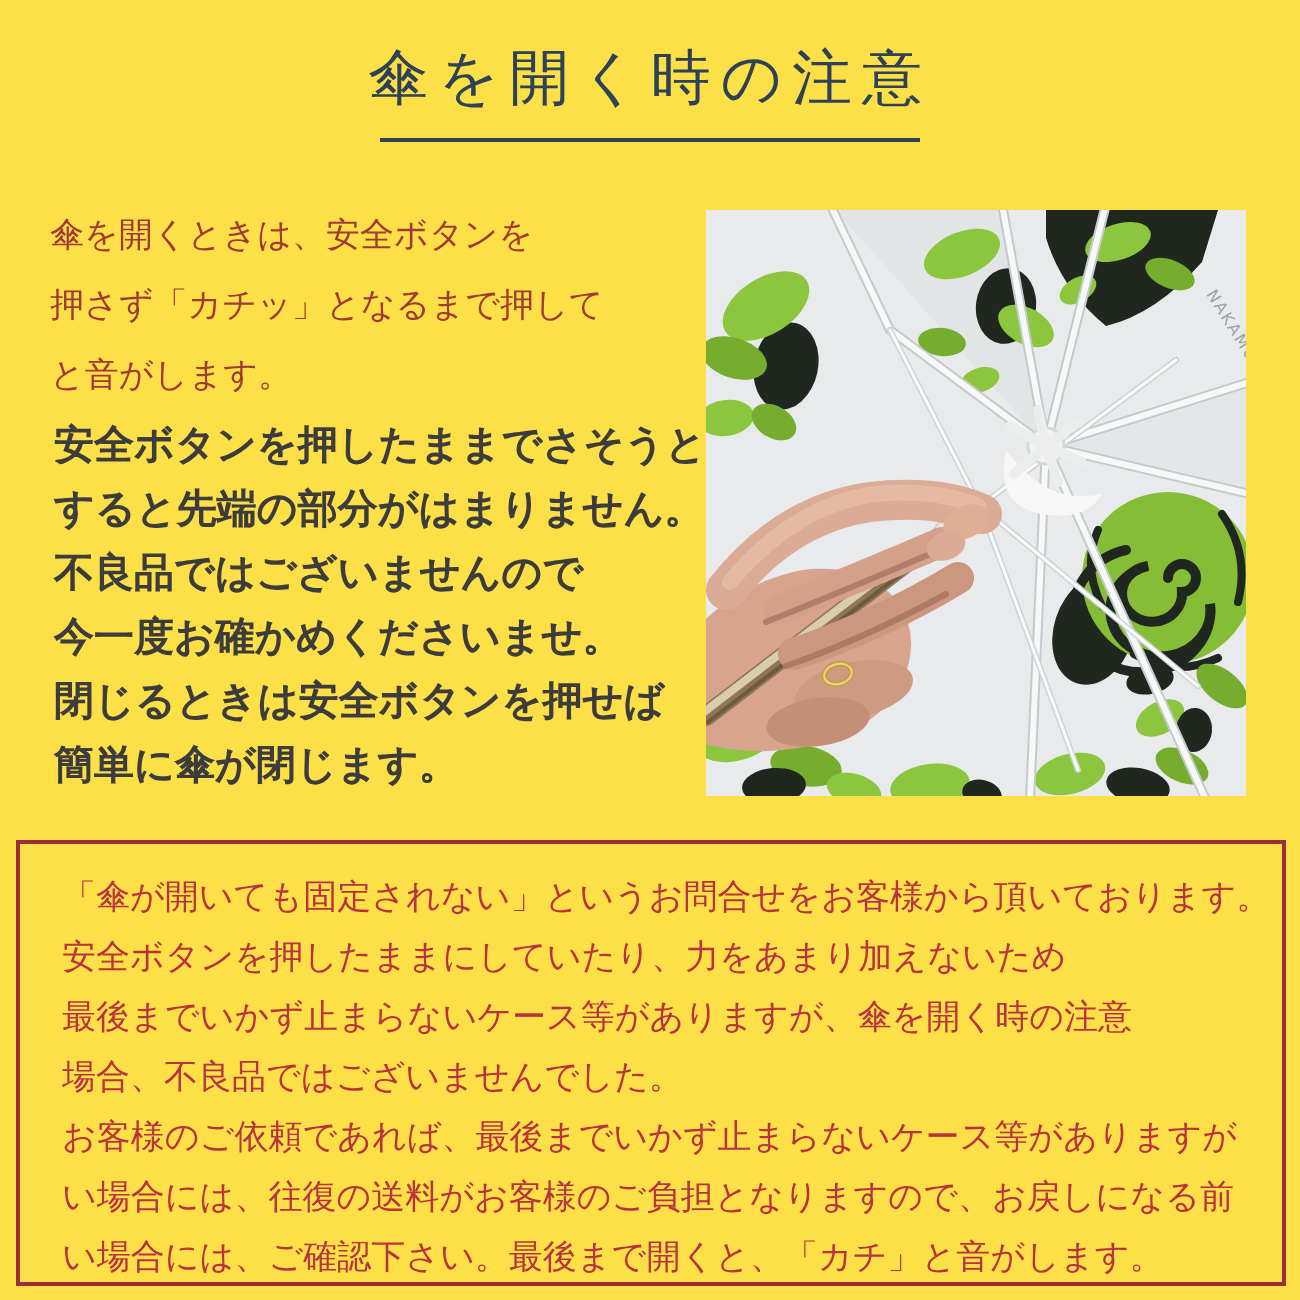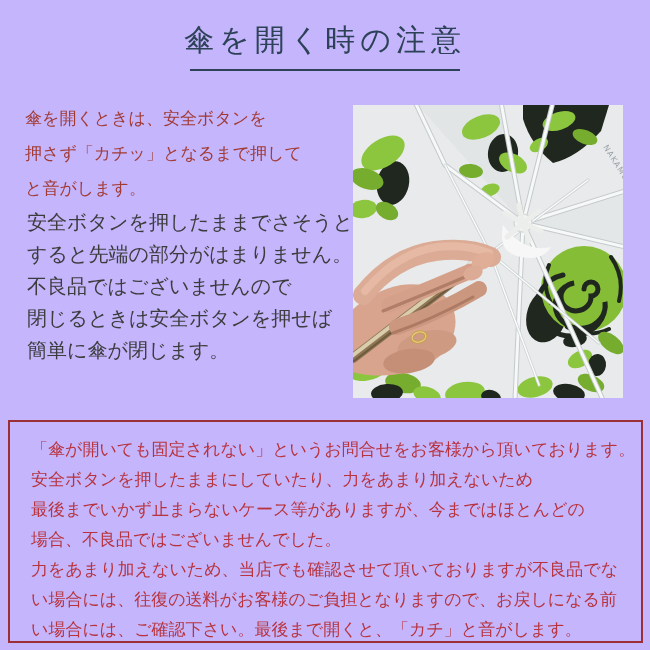--- a/index.html
+++ b/index.html
@@ -1,33 +1,33 @@
 <!DOCTYPE html>
 <html><head>
 <meta charset="utf-8">
 <style>
   html,body { margin:0; padding:0; background:#ffffff; }
   .page {
-    position:relative; width:650px; height:650px; background:#c4b5fd;
+    position:relative; width:650px; height:650px; background:#fde047;
     overflow:hidden; font-family:"DejaVu Serif","Liberation Serif",serif;
   }
   .header { position:absolute; top:22px; left:0; width:650px; text-align:center; }
   .title {
     font-size:30px; line-height:36px; letter-spacing:5px;
     color:#2d4157; font-weight:400; white-space:nowrap;
   }
   .divider { width:270px; height:2px; background:#2d4157; margin:11px auto 0 auto; }
 
   .intro-warning {
     position:absolute; left:25px; top:101px;
     font-size:17px; line-height:35px; color:#a23a34; white-space:nowrap;
   }
   .intro-body {
     position:absolute; left:27px; top:206px;
-    font-size:20px; line-height:32px; color:#3c3c3c; white-space:nowrap;
+    font-size:20px; line-height:32px; color:#3c3c3c; white-space:nowrap;font-weight:bold;
   }
 
   .photo { position:absolute; left:353px; top:105px; width:270px; height:293px; }
 
   .notice {
     position:absolute; left:8px; top:420px; width:635px; height:223px;
     box-sizing:border-box; border:2px solid #9c2f36;
     font-family:"DejaVu Sans","Liberation Sans",sans-serif;
     color:#b8333d; font-size:17px; line-height:30px;
     padding:12px 0 16px 21px; white-space:nowrap; overflow:hidden;
@@ -46,20 +46,21 @@
   <div class="intro-warning">
     <div>傘を開くときは、安全ボタンを</div>
     <div>押さず「カチッ」となるまで押して</div>
     <div>と音がします。</div>
   </div>
 
   <div class="intro-body">
     <div>安全ボタンを押したままでさそうと</div>
     <div>すると先端の部分がはまりません。</div>
     <div>不良品ではございませんので</div>
+    <div>今一度お確かめくださいませ。</div>
     <div>閉じるときは安全ボタンを押せば</div>
     <div>簡単に傘が閉じます。</div>
   </div>
 
   <svg class="photo" viewBox="0 0 270 293" xmlns="http://www.w3.org/2000/svg">
 
     <rect x="0" y="0" width="270" height="293" fill="#e8eaeb"></rect>
     <polygon points="170,118 62,-3 148,-3" fill="#e2e5e6"></polygon>
     <polygon points="170,118 272,86 272,142" fill="#e4e7e8"></polygon>
 
@@ -184,20 +185,20 @@
 
     <g transform="translate(66,232) rotate(-15)">
       <ellipse rx="7" ry="5" fill="none" stroke="#c89f44" stroke-width="3"></ellipse>
       <ellipse rx="7" ry="5" fill="none" stroke="#e8d48a" stroke-width="1"></ellipse>
     </g>
   </svg>
 
   <div class="notice">
     <div>「傘が開いても固定されない」というお問合せをお客様から頂いております。</div>
     <div>安全ボタンを押したままにしていたり、力をあまり加えないため</div>
-    <div>最後までいかず止まらないケース等がありますが、今まではほとんどの</div>
+    <div>最後までいかず止まらないケース等がありますが、傘を開く時の注意</div>
     <div>場合、不良品ではございませんでした。</div>
-    <div>力をあまり加えないため、当店でも確認させて頂いておりますが不良品でな</div>
+    <div>お客様のご依頼であれば、最後までいかず止まらないケース等がありますが</div>
     <div>い場合には、往復の送料がお客様のご負担となりますので、お戻しになる前</div>
     <div>い場合には、ご確認下さい。最後まで開くと、「カチ」と音がします。</div>
   </div>
 
 </div>
 
 </body></html>

